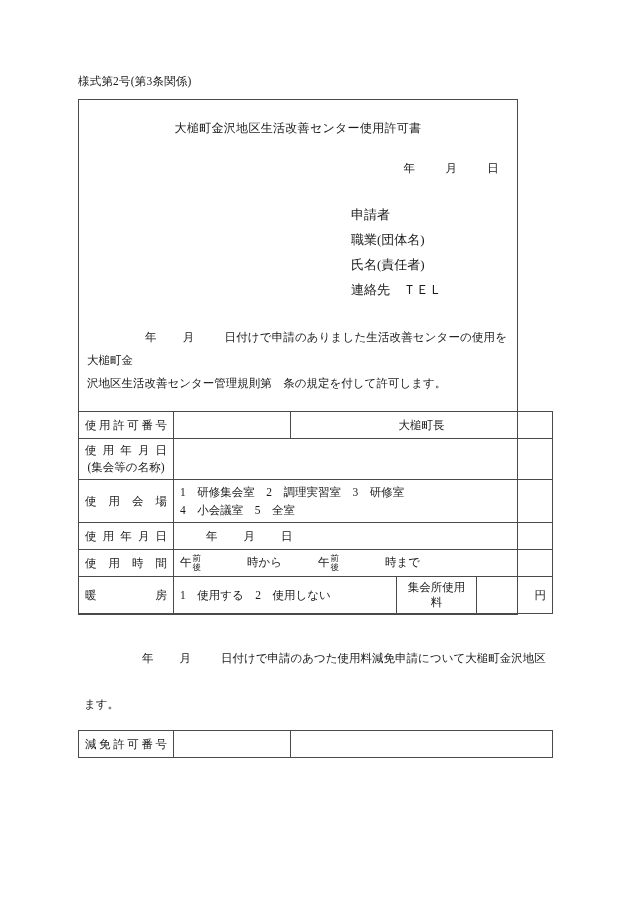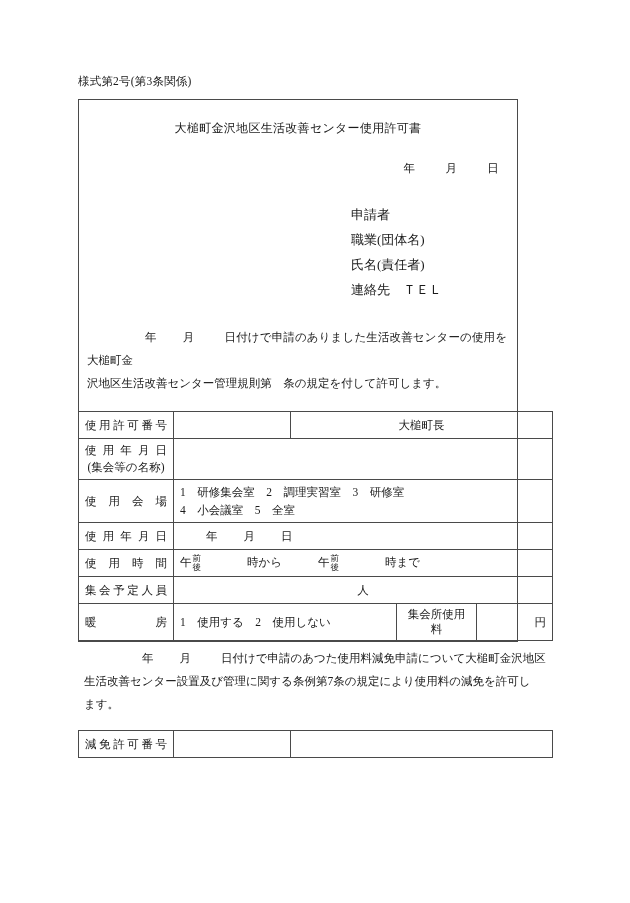--- a/index.html
+++ b/index.html
@@ -195,37 +195,33 @@
             <span class="gap-d"></span><span>年</span><span class="gap-d"></span><span>月</span><span class="gap-d"></span><span>日</span>
           </td>
         </tr>
         <tr>
           <td class="lbl">使用時間</td>
           <td colspan="4" class="time-row">
             <span>午</span><span class="ampm"><span>前</span><br><span>後</span></span><span class="w1"></span><span>時から</span><span class="w2"></span><span>午</span><span class="ampm"><span>前</span><br><span>後</span></span><span class="w1"></span><span>時まで</span>
           </td>
         </tr>
         <tr>
-          <td class="lbl">集会予定人員</td>
-          <td colspan="4" class="cell-center">人</td>
-        </tr>
-        <tr>
           <td class="lbl">暖房</td>
           <td colspan="2">1　使用する　2　使用しない</td>
           <td class="cell-center">集会所使用料</td>
           <td class="cell-right">円</td>
         </tr>
       </tbody>
     </table>
   </div>
 
   <div class="bottom">
     <div class="para">
       <span class="indent"></span><span>年</span><span class="gap-s"></span><span>月</span><span class="gap-m"></span><span>日付けで申請のあつた使用料減免申請について大槌町金沢地区</span><br>
-      <span>生活改善センター設置及び管理に関する条例第7条の規定により使用料の減免を許可し</span><br>
+      <br>
       <span>ます。</span>
     </div>
 
     <table class="form">
       <colgroup>
         <col style="width:95px">
         <col style="width:117px">
         <col style="width:262px">
       </colgroup>
       <tbody>

